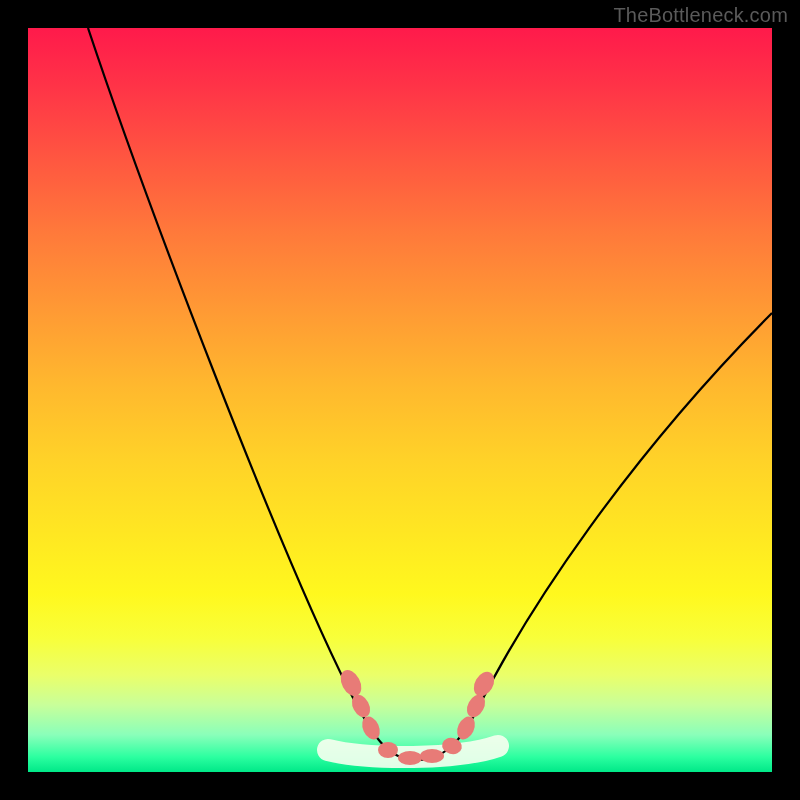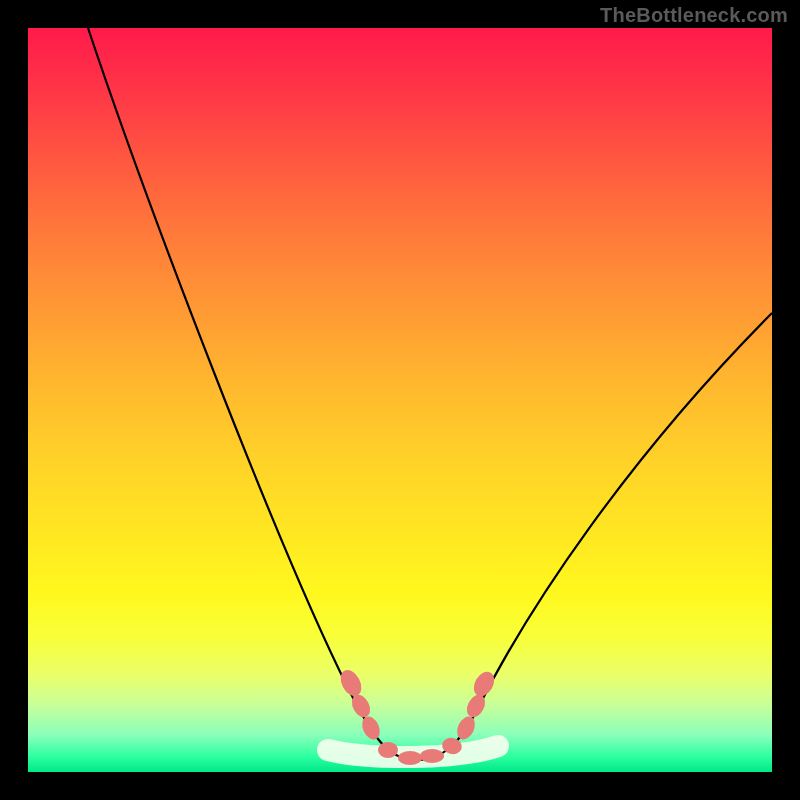--- a/index.html
+++ b/index.html
@@ -35,21 +35,21 @@
       #2bffa0 98%,
       #00e888 100%
     );
   }
   .watermark {
     position: absolute;
     top: 4px;
     right: 12px;
     color: #5a5a5a;
     font-size: 20px;
-    font-weight: 700;
+    font-weight: 400;
     letter-spacing: 0.2px;
     z-index: 20;
   }
   svg.curve {
     position: absolute;
     left: 0;
     top: 0;
     width: 744px;
     height: 744px;
     z-index: 10;

